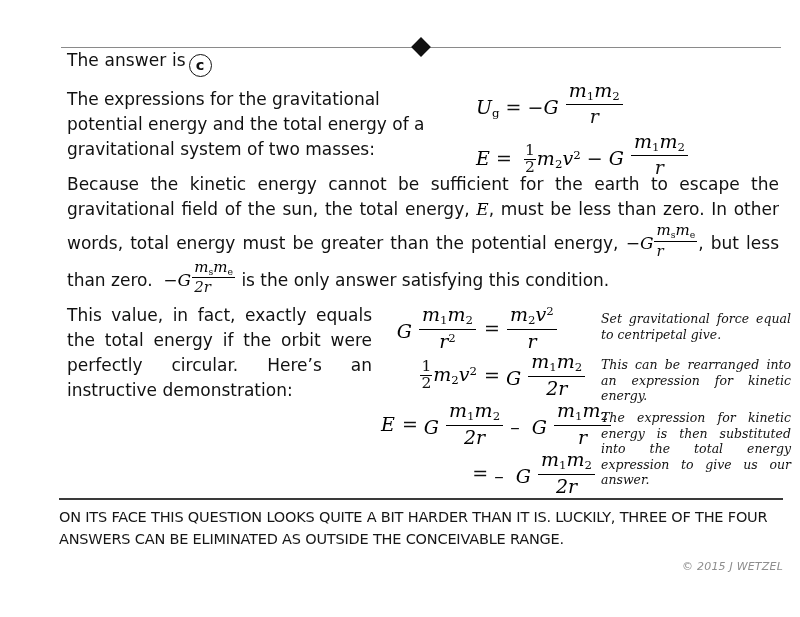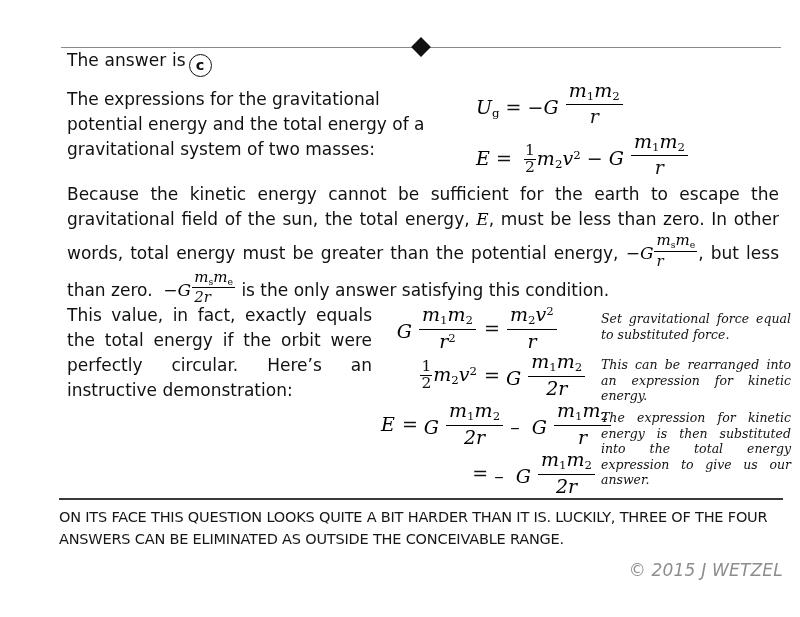--- a/index.html
+++ b/index.html
@@ -80,21 +80,21 @@
     line-height: 25px;
     color: #111;
   }
   #para-intro {
     left: 46px;
     top: 87px;
     width: 370px;
   }
   #para-because {
     left: 46px;
-    top: 182px;
+    top: 172px;
     width: 712px;
     text-align: justify;
   }
   #para-value {
     left: 46px;
     top: 303px;
     width: 305px;
     text-align: justify;
   }
 
@@ -253,21 +253,21 @@
     width: 726px;
     font-size: 14.5px;
     line-height: 22px;
     letter-spacing: -0.2px;
     color: #161616;
   }
   .copyright {
     position: absolute;
     right: 38px;
     top: 560px;
-    font-size: 17px;
+    font-size: 11px;
     font-style: italic;
     color: #8d8d8d;
     letter-spacing: .2px;
   }
 </style>
 </head>
 <body>
 
 <div class="page">
 
@@ -386,21 +386,21 @@
         <span class="math">&nbsp;G</span>
         <span class="frac">
           <span class="num"><span class="math">m</span><sub class="sb">1</sub><span class="math">m</span><sub class="sb">2</sub></span>
           <span class="den"><span class="math">2r</span></span>
         </span>
       </span>
     </div>
 
   </div>
 
-  <div class="note" id="note1">Set gravitational force equal to substituted force.</div>
+  <div class="note" id="note1">Set gravitational force equal to centripetal give.</div>
   <div class="note" id="note3">The expression for kinetic energy is then substituted into the total energy expression to give us our answer.</div>
   <div class="note" id="note2">This can be rearranged into an expression for kinetic energy.</div>
 
   <div class="footer-rule"></div>
   <div class="footer-text">ON ITS FACE THIS QUESTION LOOKS QUITE A BIT HARDER THAN IT IS.  LUCKILY, THREE OF THE FOUR ANSWERS CAN BE ELIMINATED AS OUTSIDE THE CONCEIVABLE RANGE.</div>
   <div class="copyright">© 2015 J WETZEL</div>
 
 </div>
 
 </body></html>

